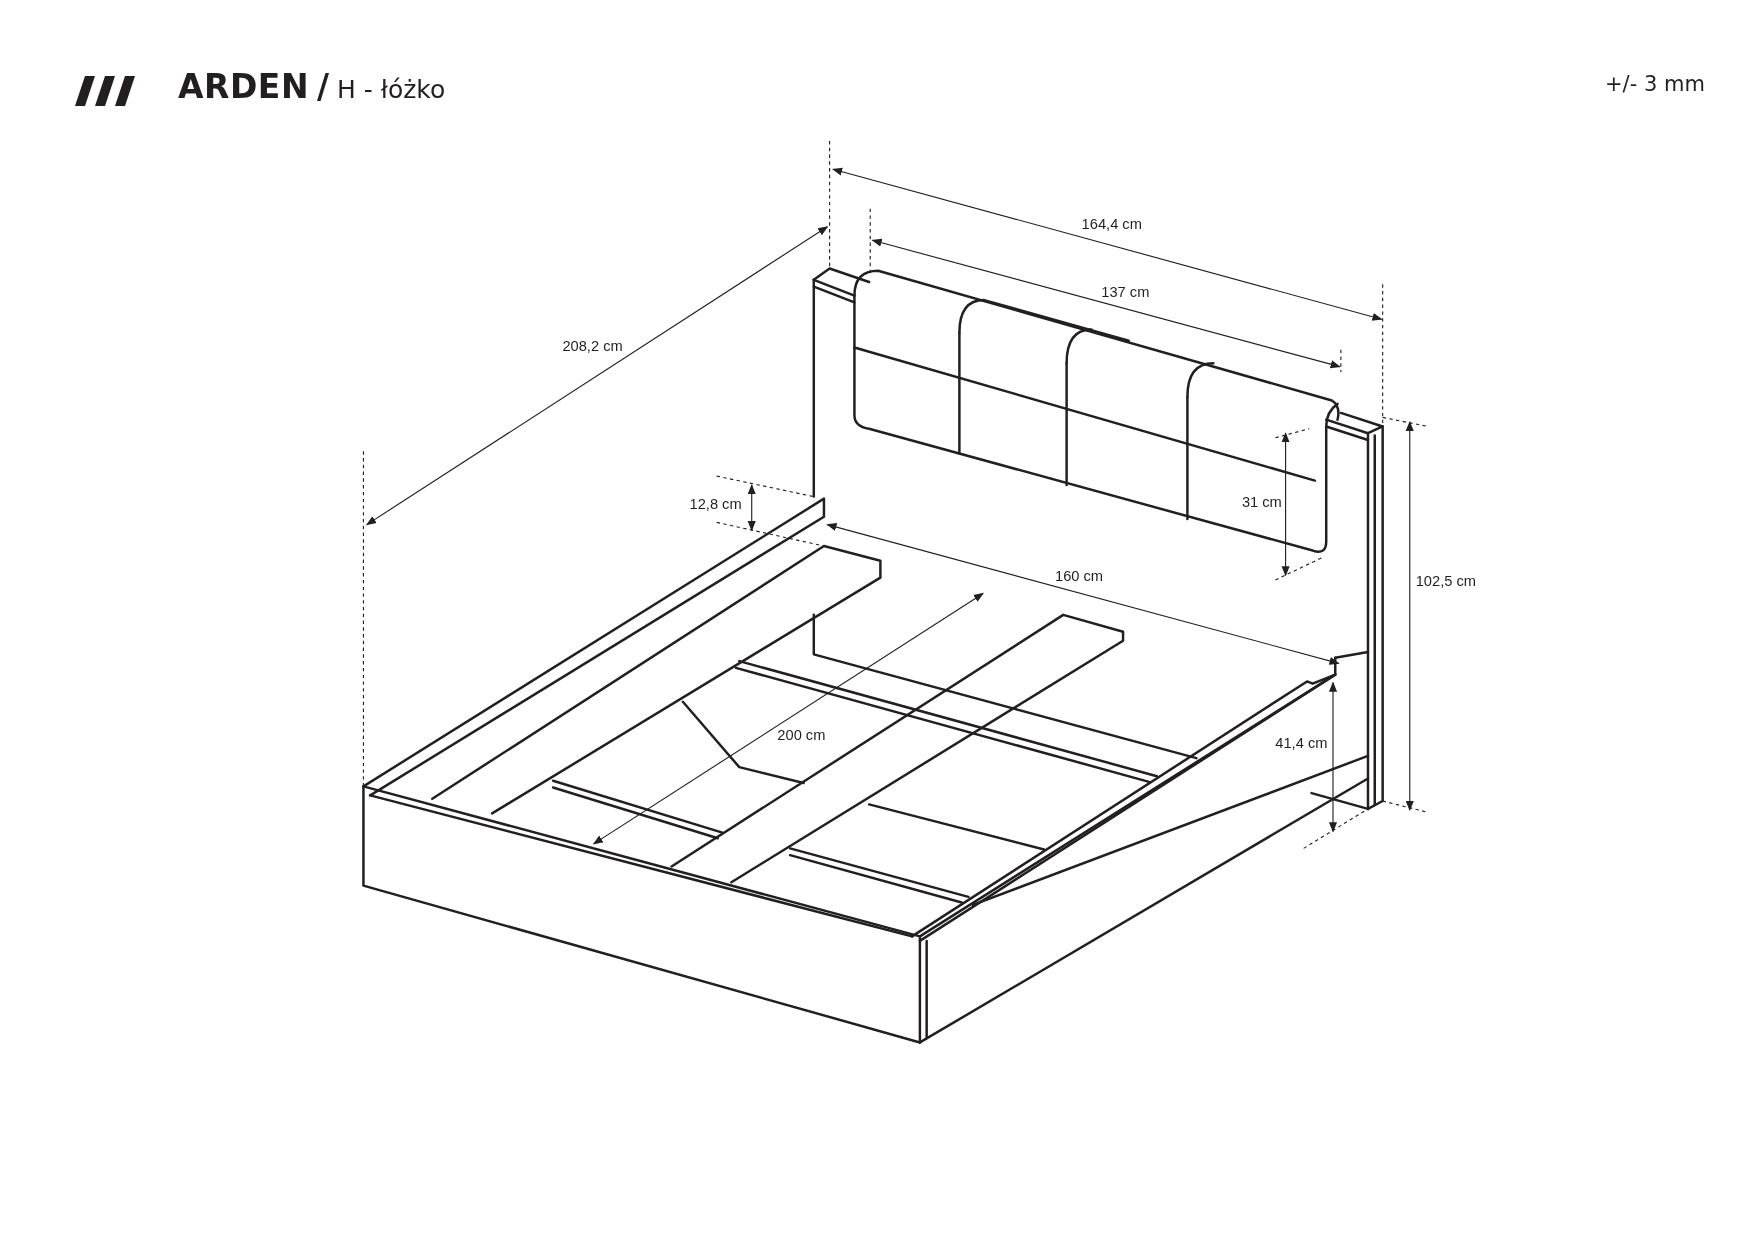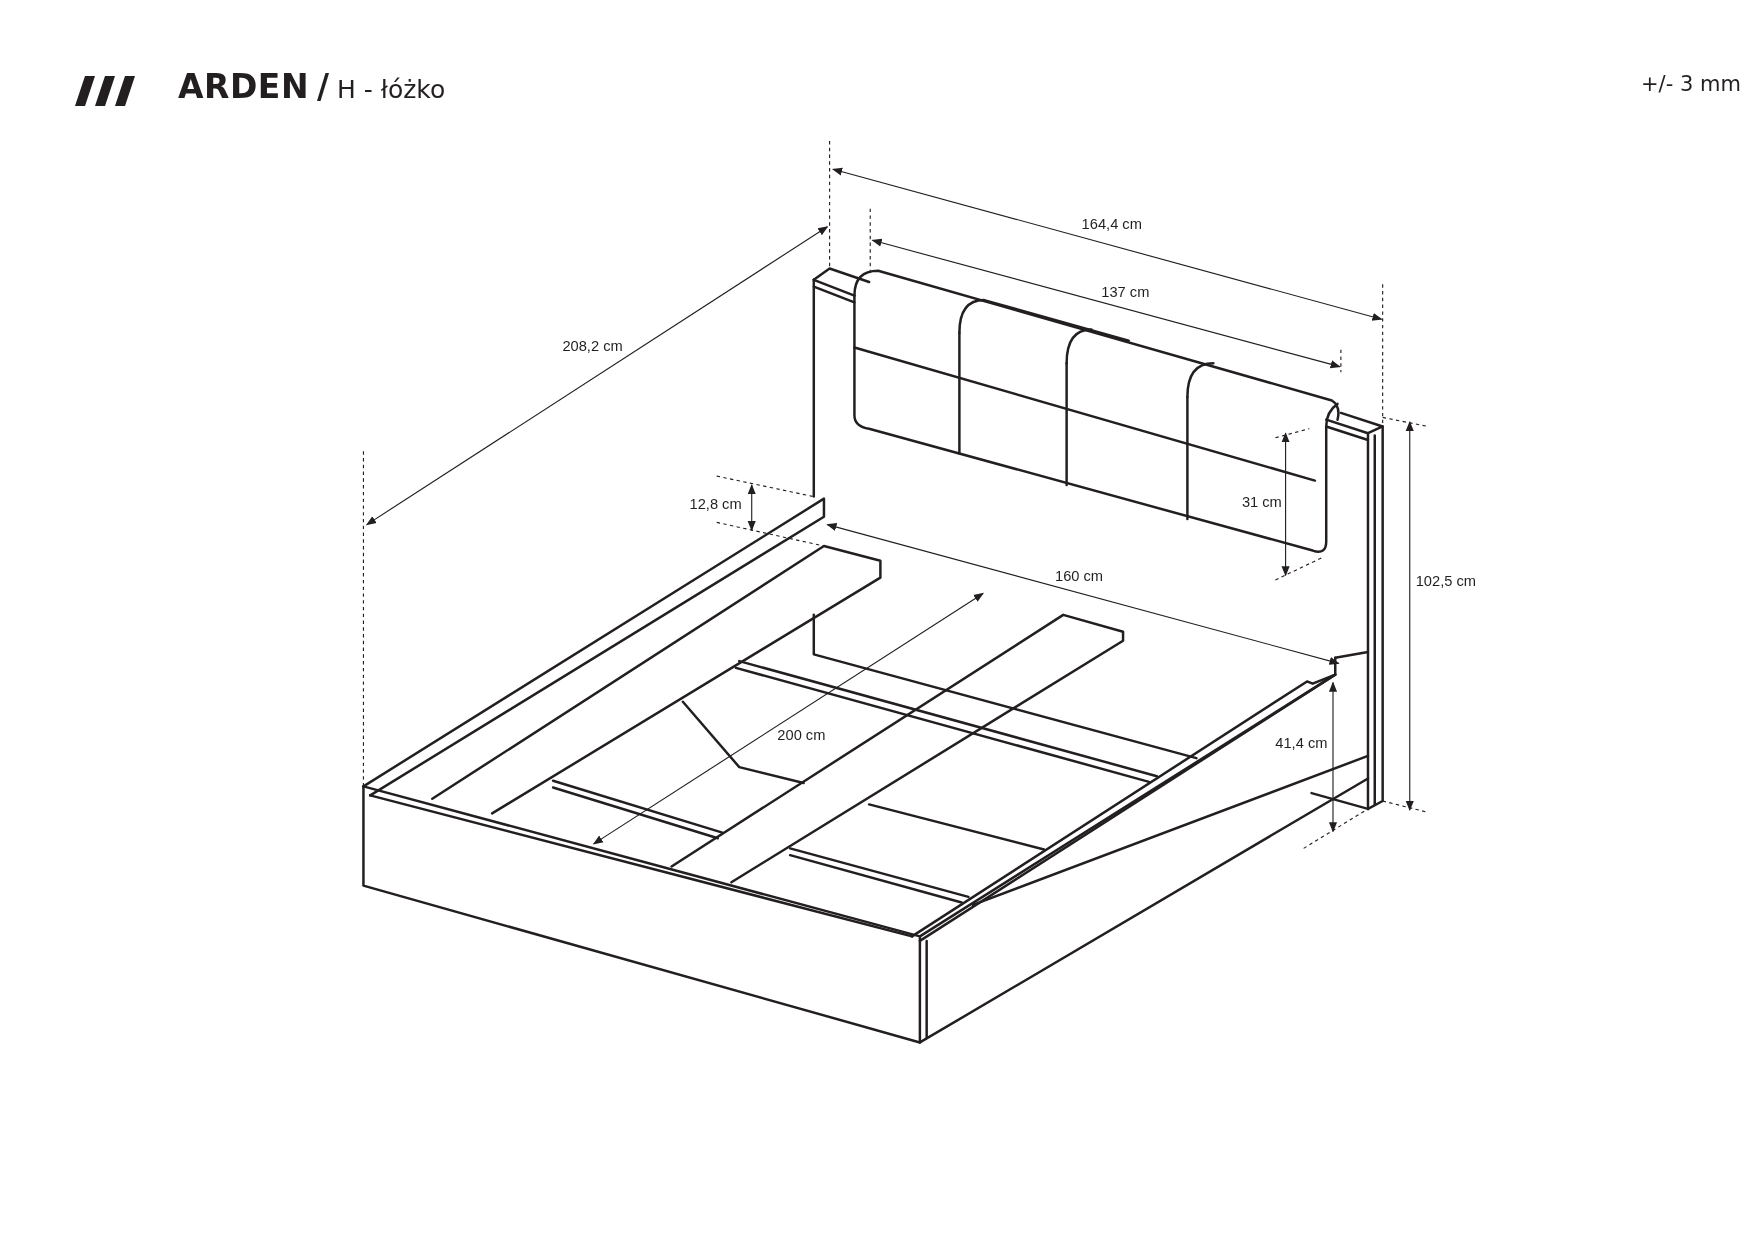--- a/index.html
+++ b/index.html
@@ -4,21 +4,21 @@
 <style>
   html, body { margin:0; padding:0; background:#ffffff; }
   body { width:1754px; height:1241px; position:relative; overflow:hidden;
          font-family:"DejaVu Sans", "Liberation Sans", sans-serif; color:#231f20; }
   .header { position:absolute; left:0; top:0; width:1550px; height:130px; }
   .logo { position:absolute; left:75px; top:76px; width:60px; height:30px; }
   .title { position:absolute; left:178px; top:70px; white-space:nowrap; line-height:1; }
   .title-main { font-weight:bold; font-size:33px; letter-spacing:0.5px; }
   .title-sep { font-weight:bold; font-size:33px; margin-left:8px; }
   .title-sub { font-size:25px; margin-left:8px; font-weight:normal; }
-  .tolerance { position:absolute; left:1605px; top:72px; font-size:21px; white-space:nowrap;margin-left:36px; }
+  .tolerance { position:absolute; left:1605px; top:72px; font-size:21px; white-space:nowrap; }
   .drawing { position:absolute; left:0; top:0; width:1754px; height:1241px; }
   .dim-label { font-family:"Liberation Sans", sans-serif; font-size:13px; fill:#231f20; }
 </style>
 </head>
 <body>
 
 <div class="header">
   <svg class="logo" viewBox="0 0 60 30">
     <polygon points="10,0 20,0 10,30 0,30" fill="#231f20"></polygon>
     <polygon points="30,0 40,0 30,30 20,30" fill="#231f20"></polygon>

